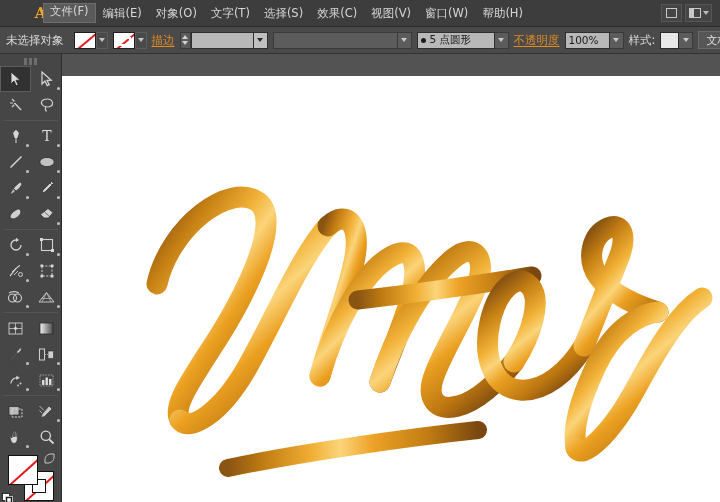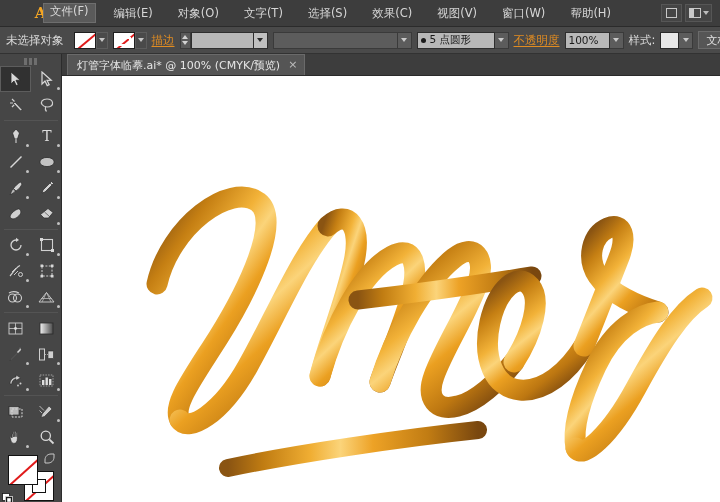--- a/index.html
+++ b/index.html
@@ -23,21 +23,21 @@
   }
   .ai-logo {
     width: 30px; height: 27px;
     display: flex; align-items: center; justify-content: center;
     color: #f5a623; font-weight: bold; font-size: 15px;
     font-family: "DejaVu Serif", "Liberation Serif", serif;
     letter-spacing: -0.5px;
     padding-left: 43px;
   }
   .menu-item {
-    padding: 4px 7px 5px 18px; font-size: 11.5px; color: #d6d6d6;
+    padding: 4px 7px 5px 7px; font-size: 11.5px; color: #d6d6d6;
     white-space: nowrap; line-height: 14px;
   }
   .menu-item.active {
     background: #5a5a5a; border: 1px solid #6e6e6e;
     padding: 0 6px 4px 6px;
   }
   .menu-right { margin-left: auto; display: flex; align-items: center; gap: 3px; padding-right: 8px; }
   .mb-icon-btn {
     width: 21px; height: 18px; border: 1px solid #565656; background: #454545;
     display: flex; align-items: center; justify-content: center;
@@ -282,26 +282,20 @@
     <div class="combo">
       <div class="style-swatch"></div>
       <div class="cb-drop dark">
         <div class="tiny-caret"></div>
       </div>
     </div>
 
     <div class="docsetup-btn">文档设置</div>
   </div>
 
-  <div class="tabbar">
-    <div class="doc-tab">
-      <span>灯管字体临摹.ai* @ 100% (CMYK/预览)</span>
-      <span class="tab-close">×</span>
-    </div>
-  </div>
 
   <div class="toolbar">
     <div class="tb-grip">
         <i></i>
         <i></i>
         <i></i>
       </div>
 
     <div class="tool-grid">
 

